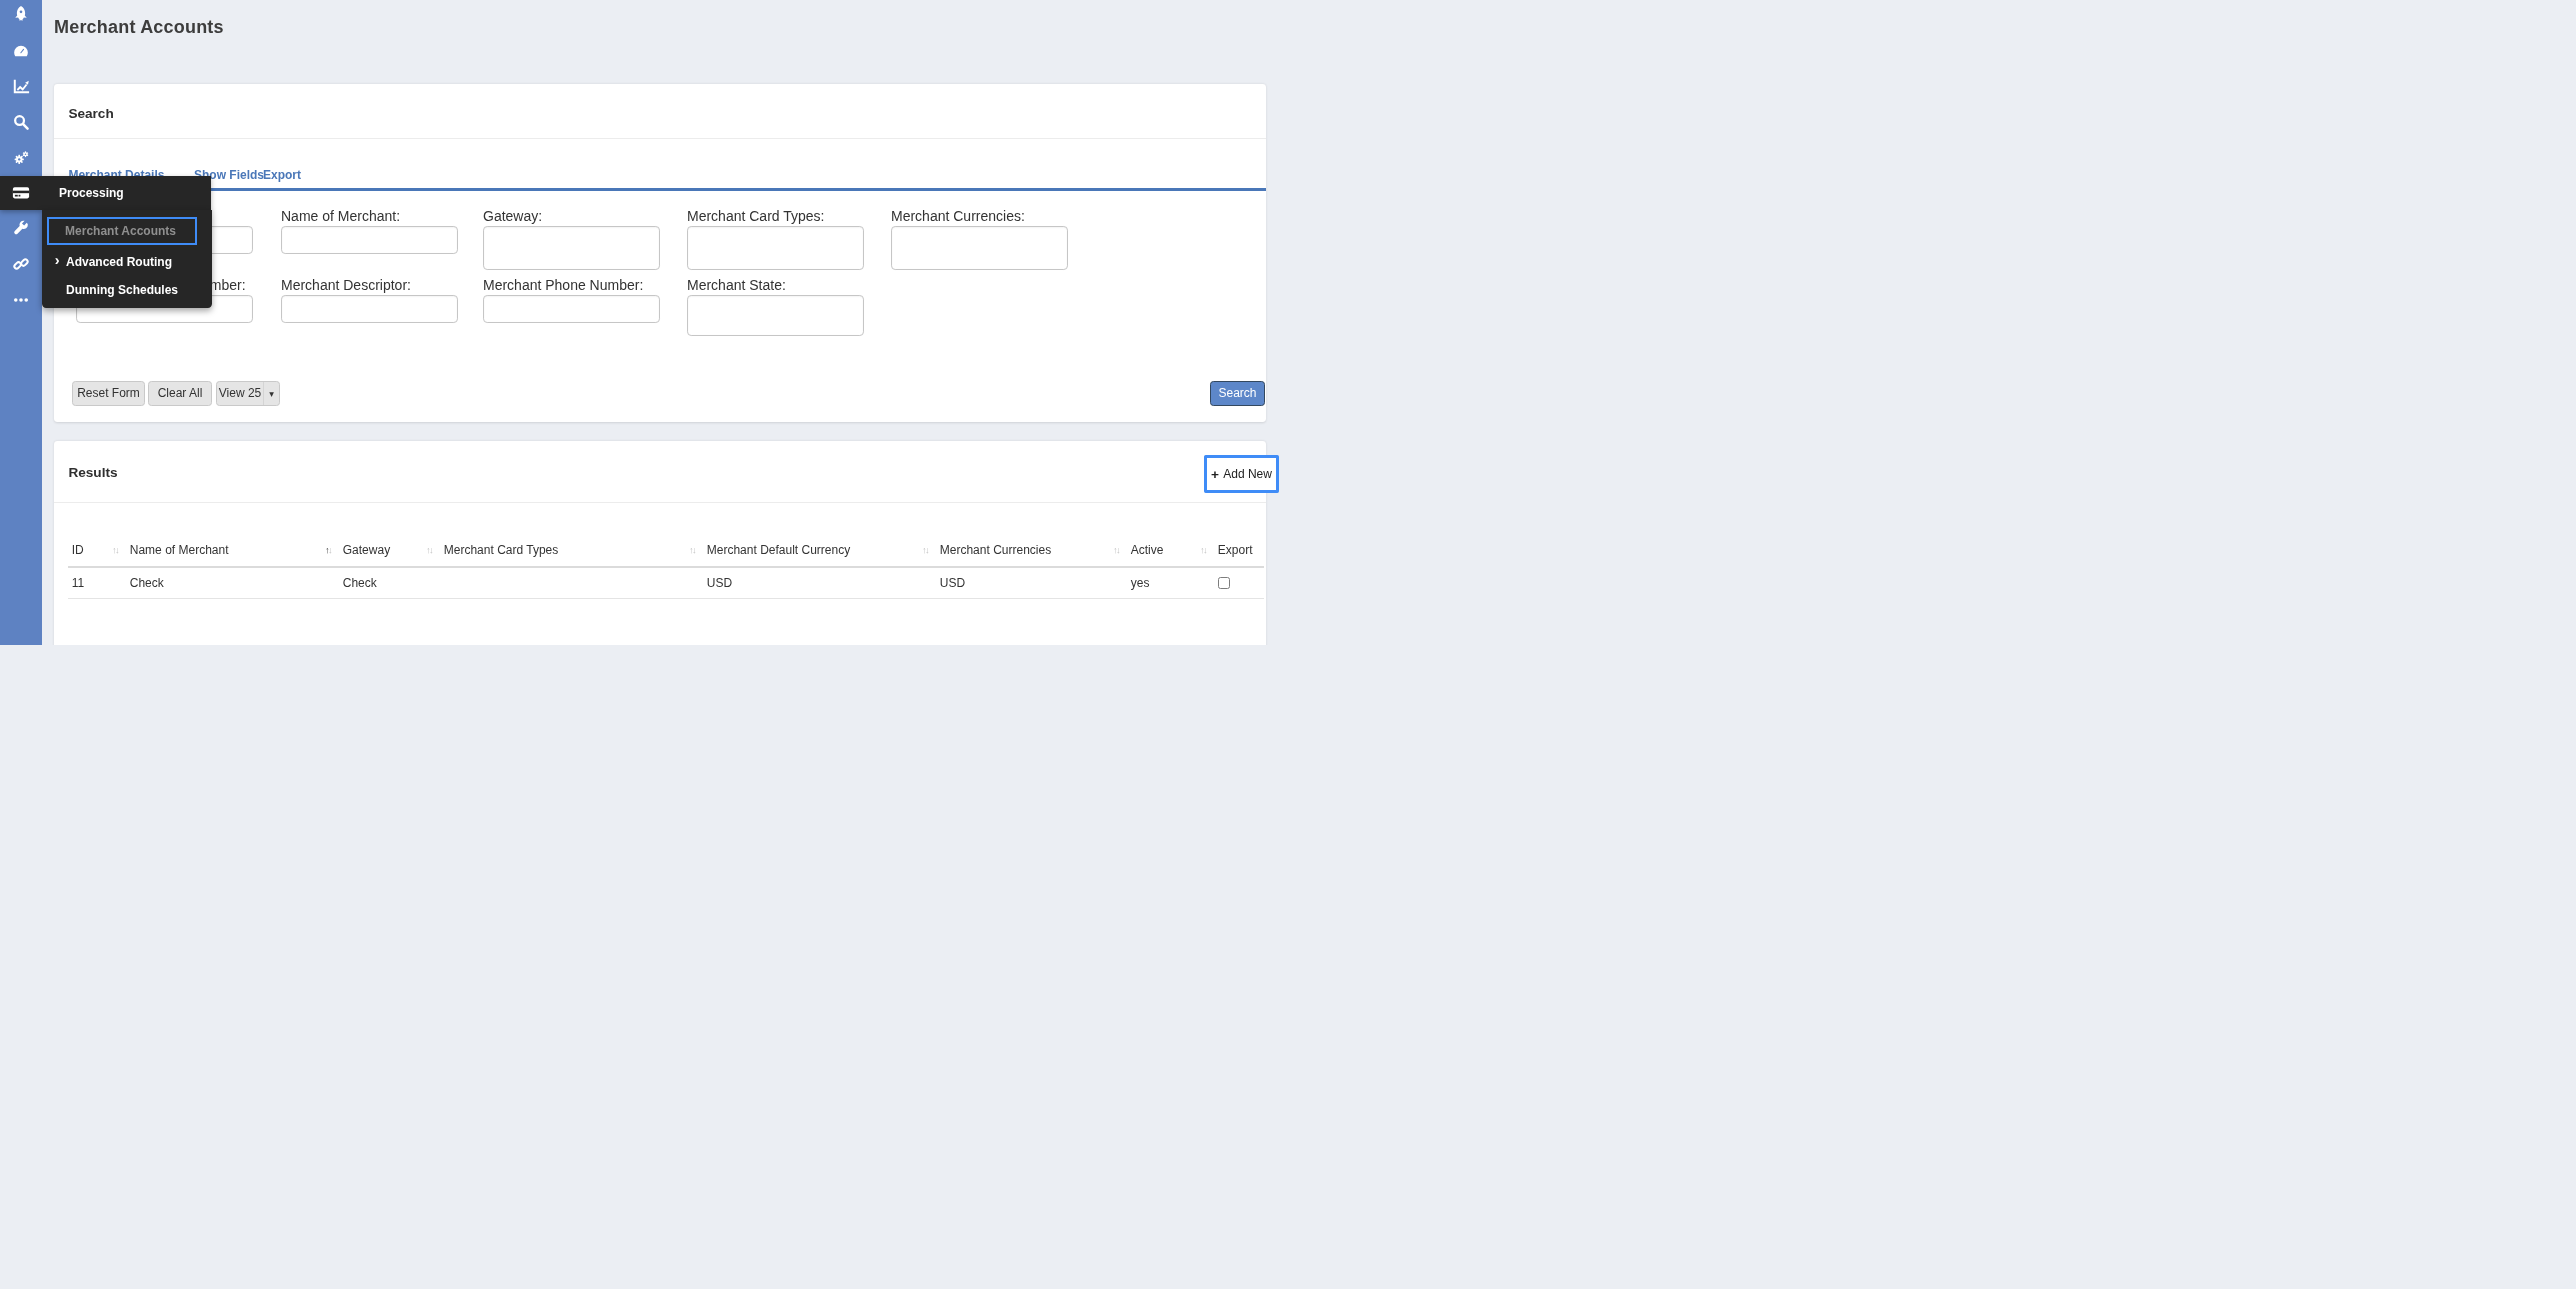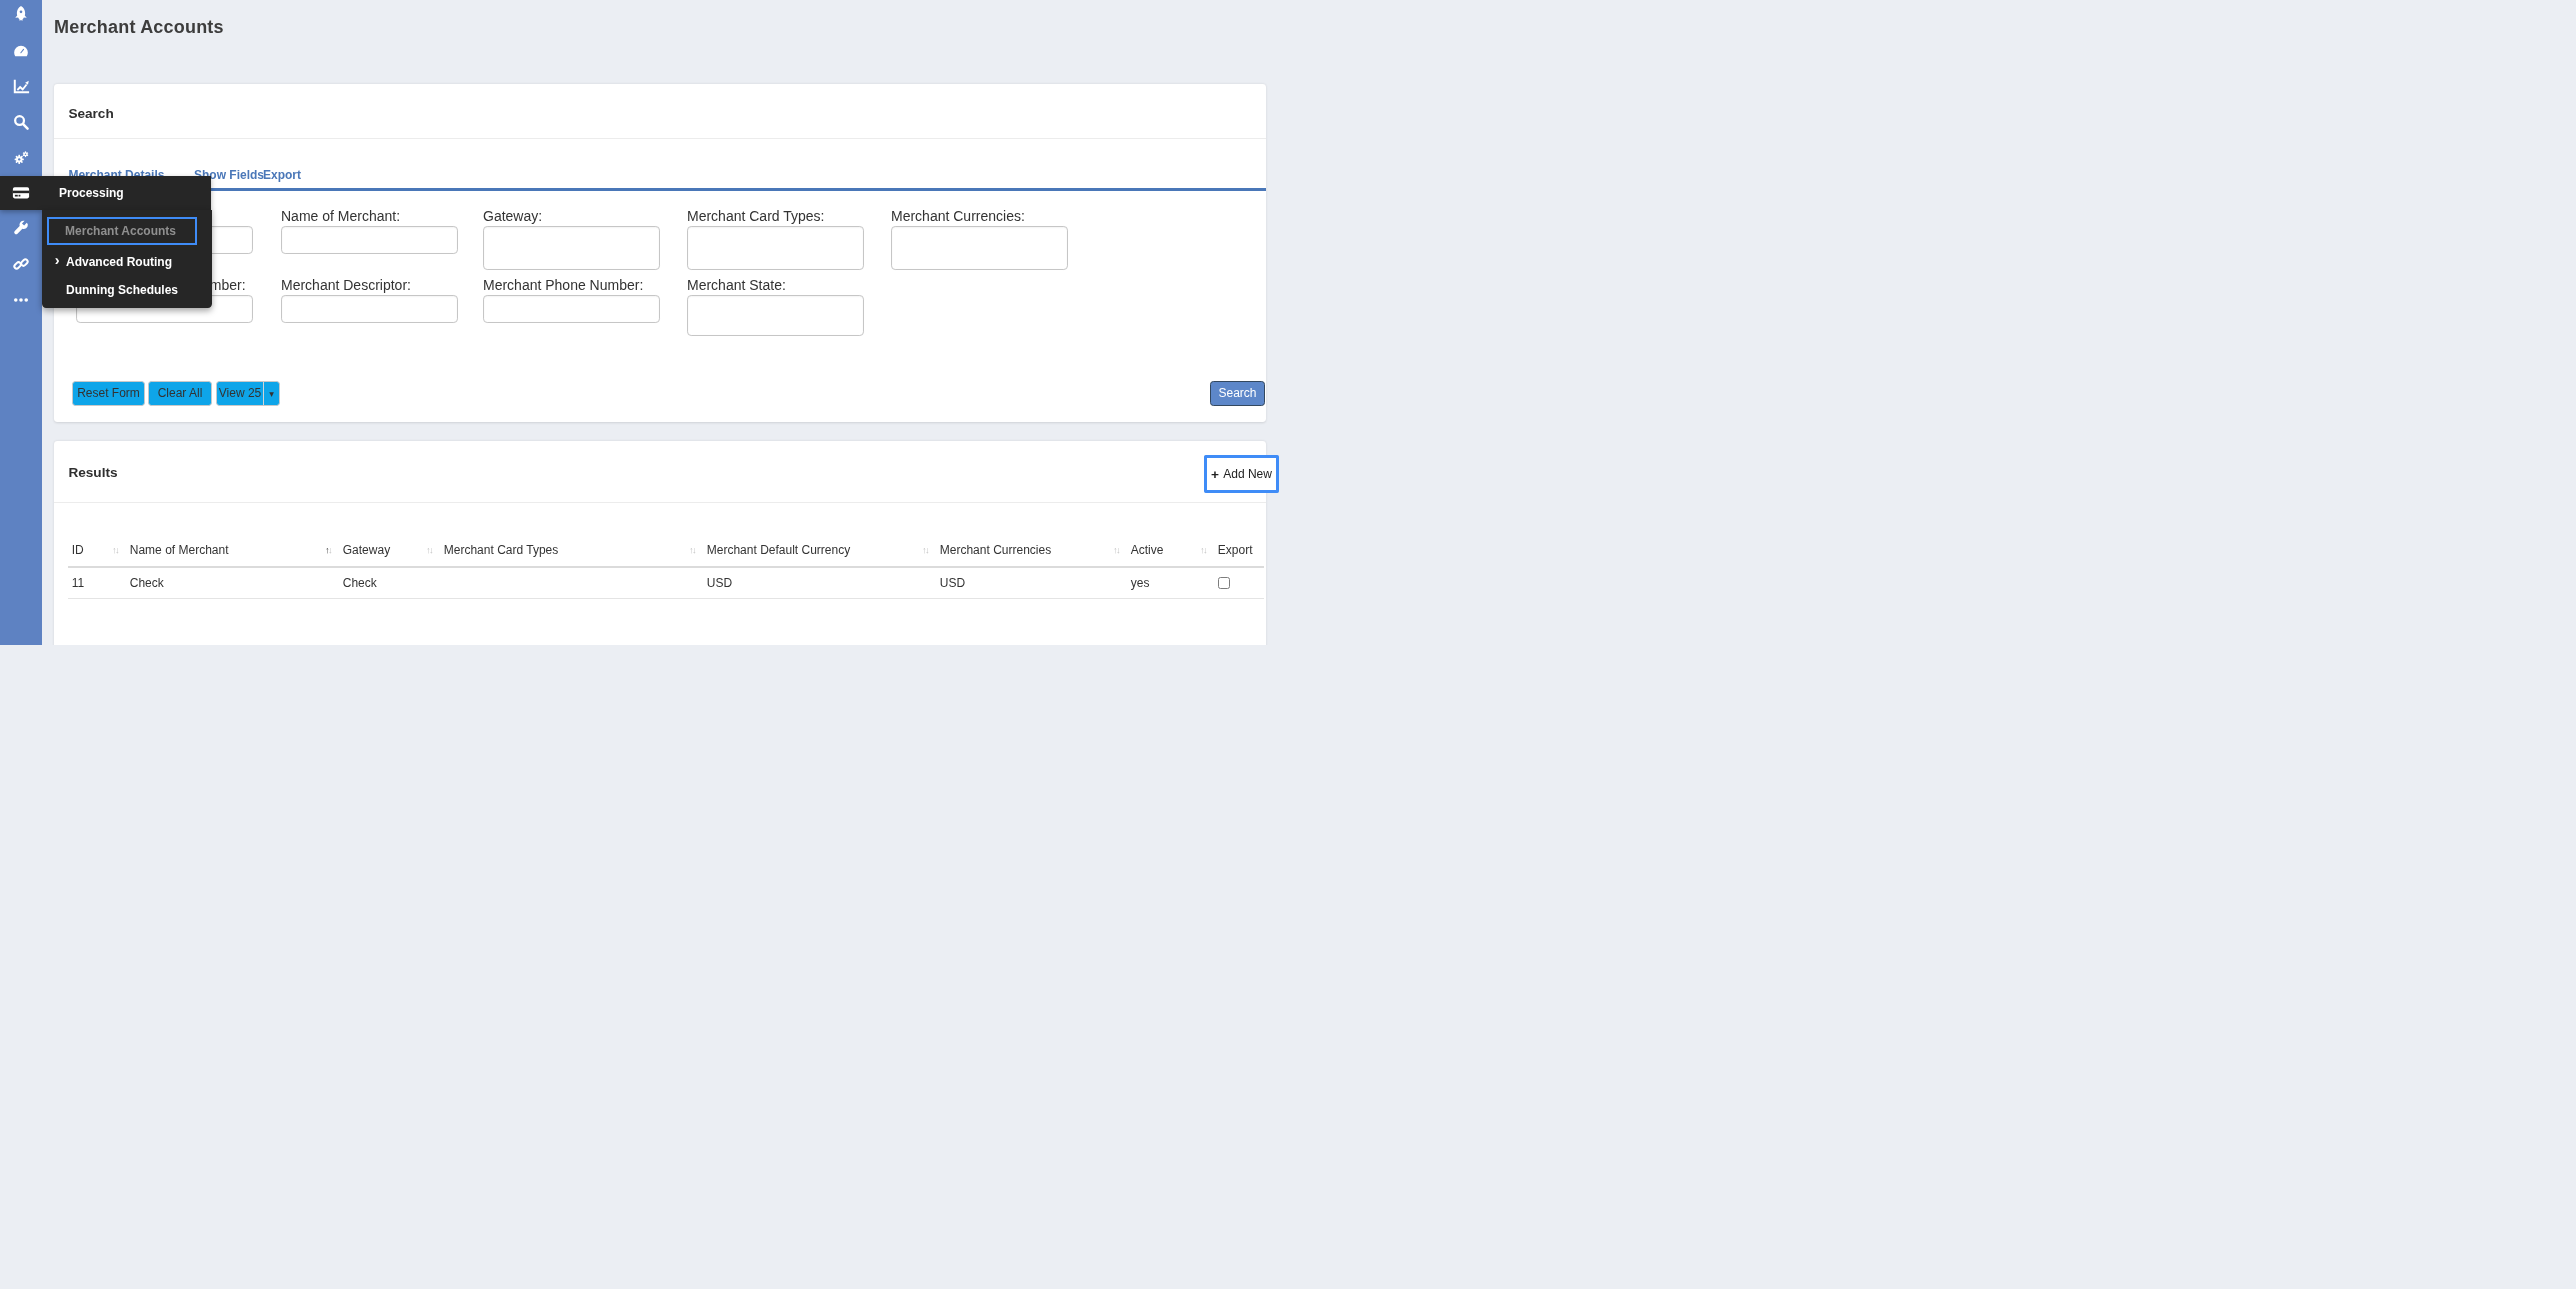--- a/index.html
+++ b/index.html
@@ -58,21 +58,21 @@
   }
   .tx-input { height:28px; }
   .tall-select { height:44px; }
   .tall-select.short { height:41px; }
   .f-row1 { top:124px; }
   .f-row2 { top:193px; }
   .f-c1 { left:22px; } .f-c2 { left:227px; } .f-c3 { left:429px; }
   .f-c4 { left:633px; } .f-c5 { left:837px; }
   
   .btn {
-    position:absolute; top:297px; height:24.6px; background:#0ea5e9;
+    position:absolute; top:297px; height:24.6px; background:#e5e5e5;
     border:0.8px solid #c9c9c9; border-radius:3.4px; font-size:12px; color:#333;
     display:flex; align-items:center; justify-content:center; cursor:pointer;
   }
   .btn-reset { left:18px; width:73px; }
   .btn-clear { left:94px; width:64px; }
   .btn-view  { left:162px; width:64px; justify-content:flex-start; padding:0; }
   .btn-view .view-label { width:60px; text-align:center; }
   .btn-view .view-caret {
     width:20.4px; height:100%; border-left:0.8px solid #d4d4d4;
     display:flex; align-items:center; justify-content:center;

